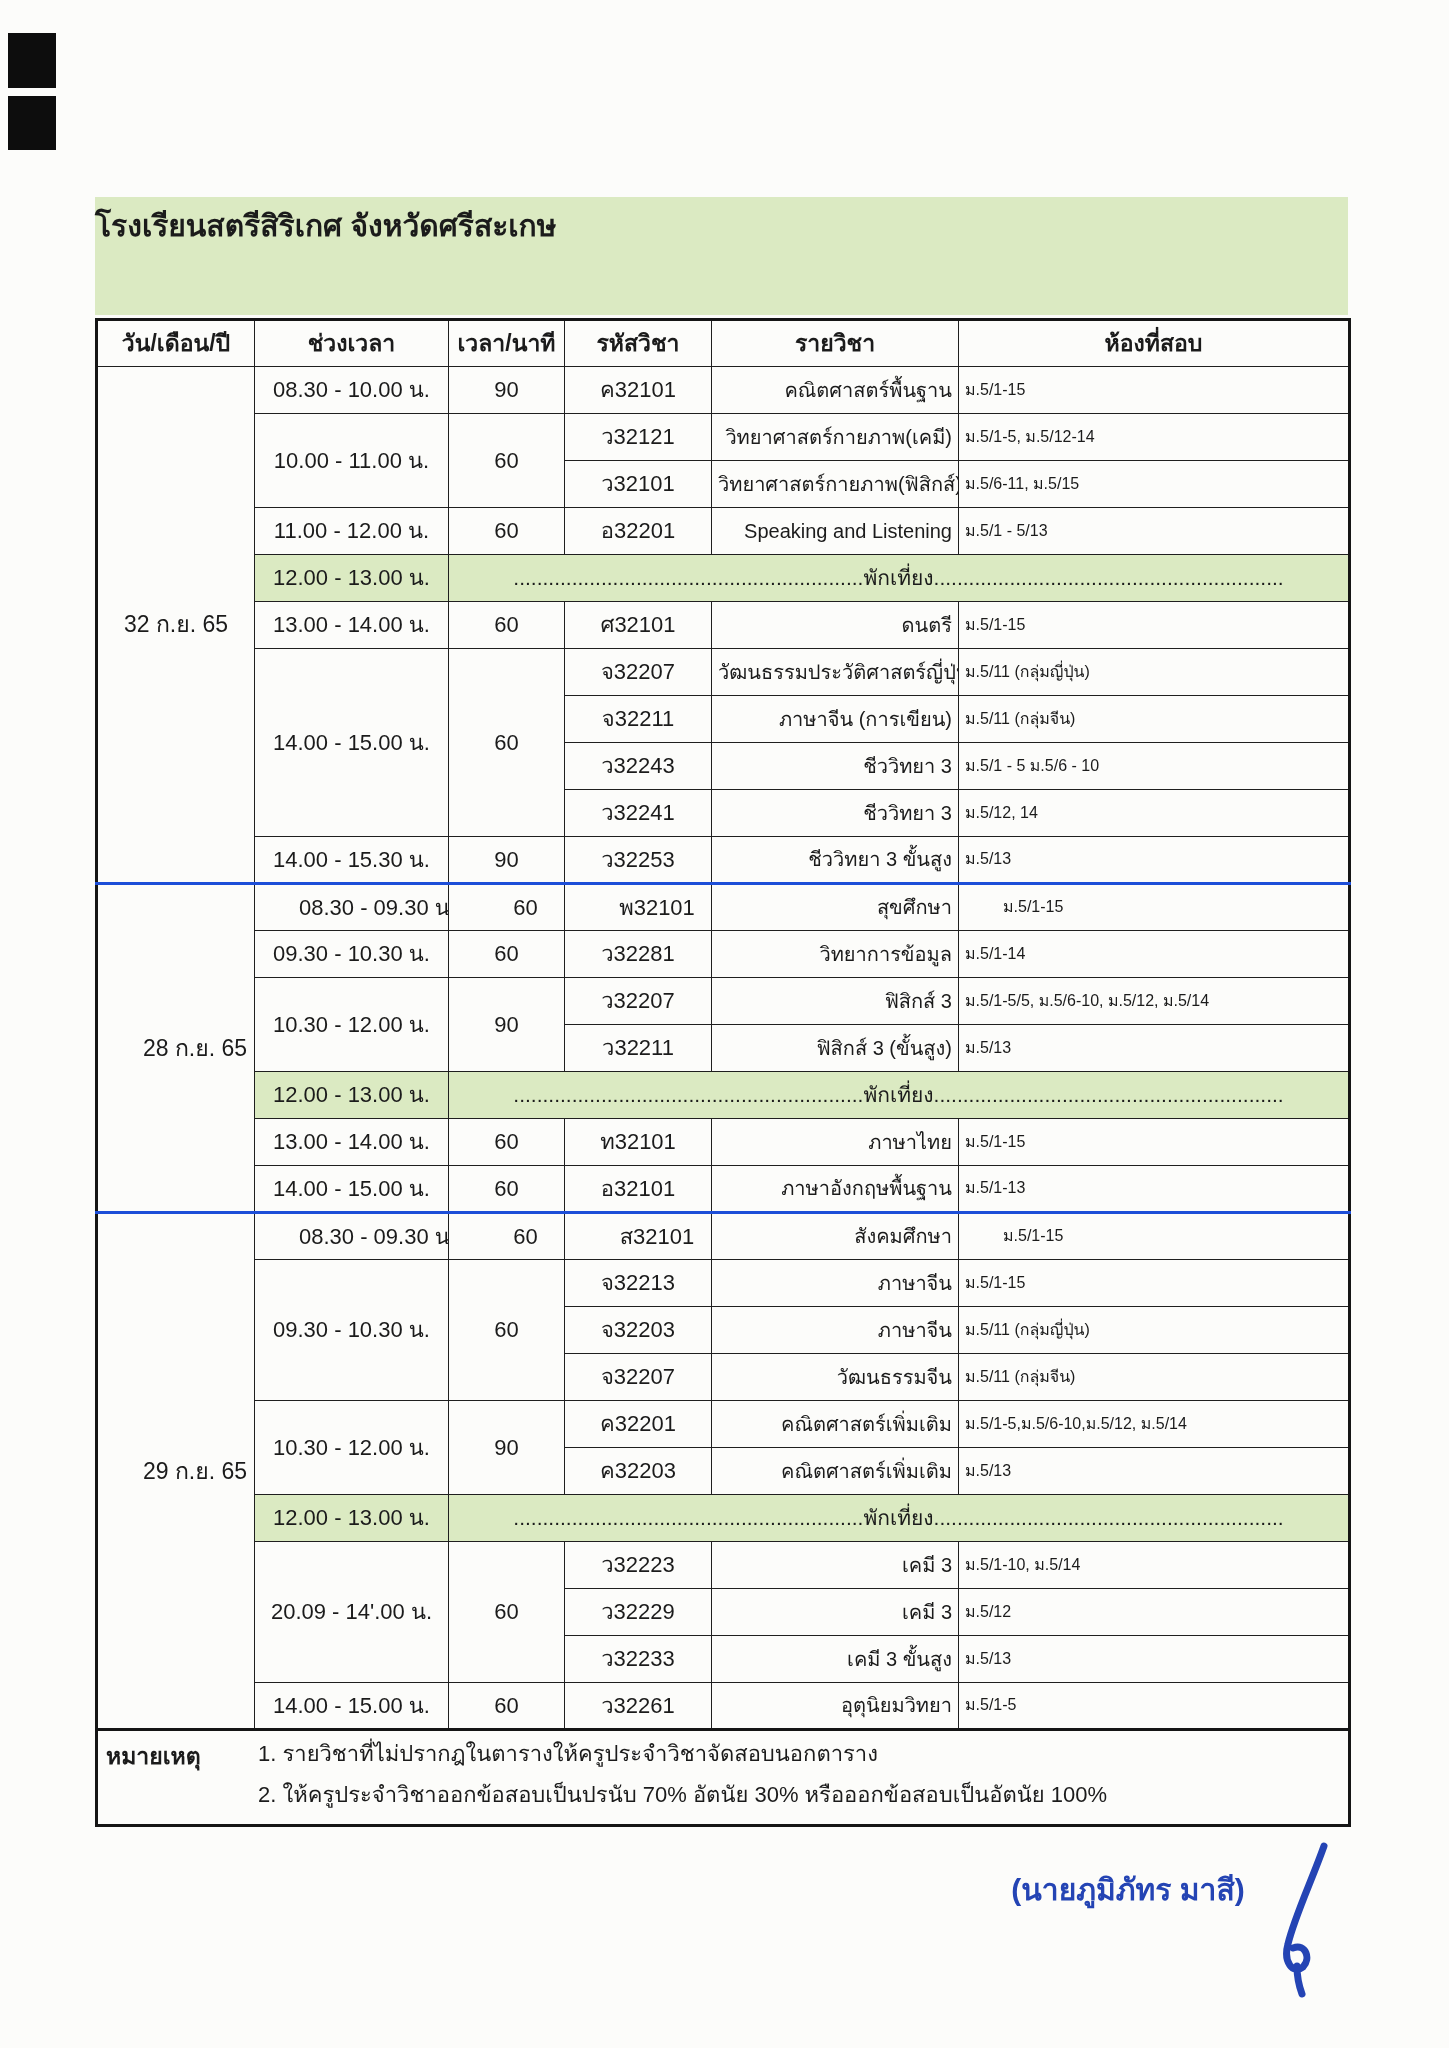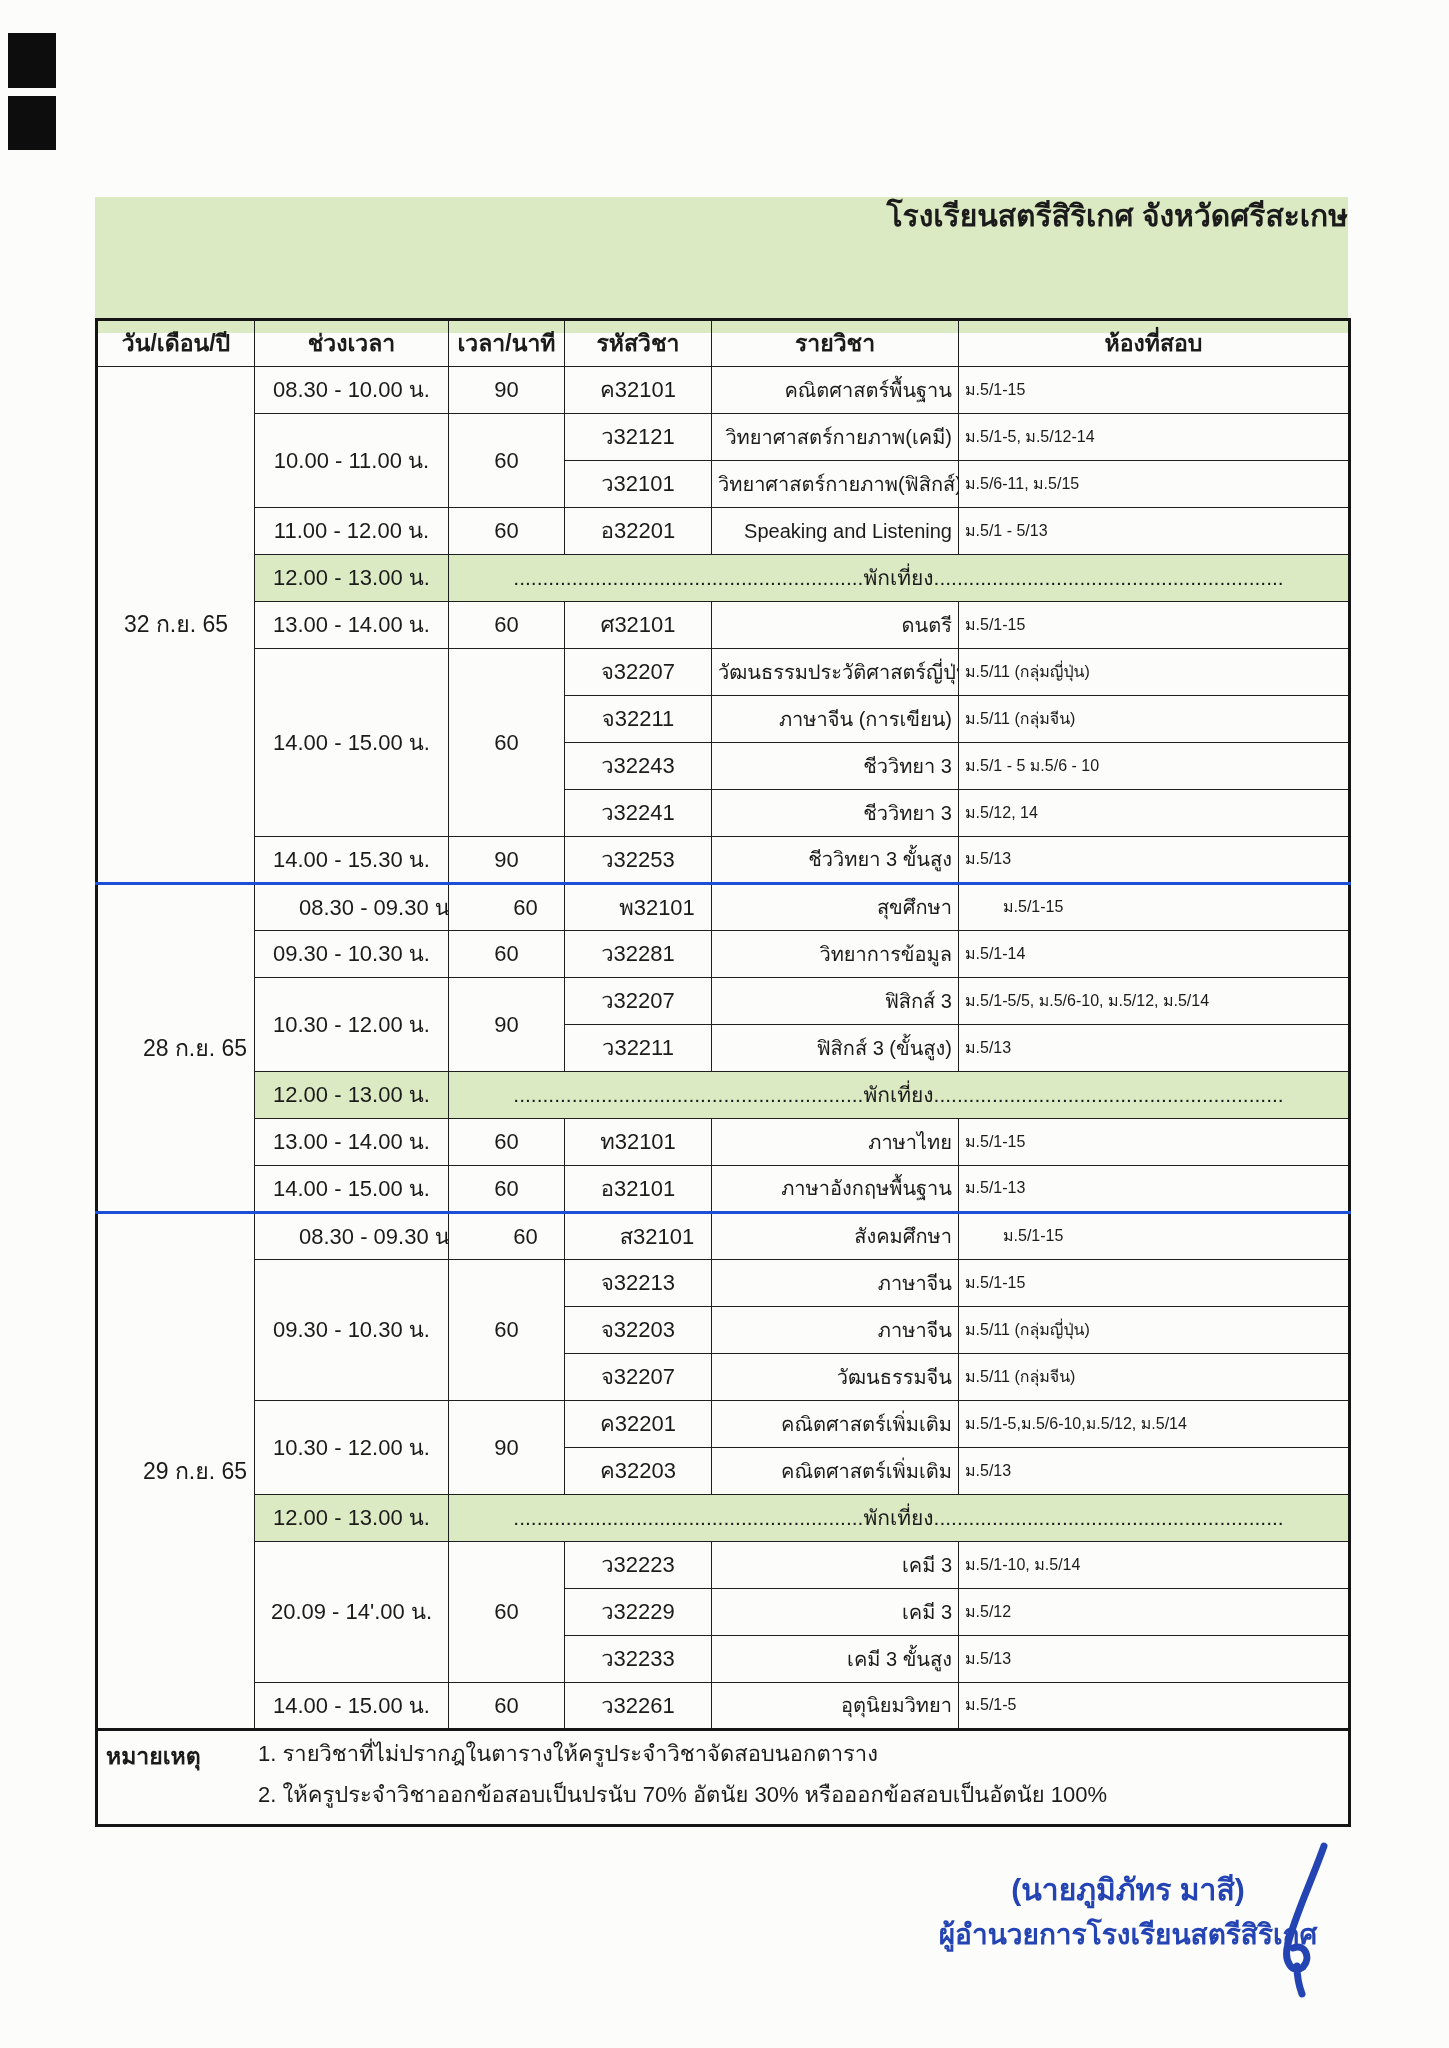--- a/index.html
+++ b/index.html
@@ -7,22 +7,22 @@
     width:1449px; height:2048px; position:relative;
     background:#fcfcfa; color:#1b1b1b;
     font-family:"Liberation Sans","DejaVu Sans",sans-serif;
     overflow:hidden;
   }
   .corner-mark { position:absolute; background:#0d0d0d; left:8px; width:48px; }
   .corner-mark.m1 { top:33px;  height:55px; }
   .corner-mark.m2 { top:96px;  height:54px; }
 
   .header-box {
-    position:absolute; left:95px; top:197px; width:1253px; height:136px;
-    background:#dbeac2; text-align:right; box-sizing:border-box; 
+    position:absolute; left:95px; top:197px; width:1253px; height:118px;
+    background:#dbeac2; text-align:left; box-sizing:border-box; padding-top:10px;
   }
   .header-box .l1 { font-size:30px; font-weight:bold; line-height:1.25; }
   .header-box .l2 { font-size:28px; font-weight:bold; line-height:1.25; margin-top:8px; }
 
   table.exam {
     position:absolute; left:95px; top:318px; width:1253px;
     border-collapse:collapse; table-layout:fixed;
     border:3px solid #151515;
   }
   .exam th, .exam td {
@@ -281,14 +281,13 @@
     </tr>
   </tbody>
 </table>
 
 <svg class="sig-flourish" viewBox="0 0 85 158">
   <path d="M62,6 C50,40 32,78 26,104 C21,122 31,135 41,127 C49,119 44,103 31,108 M35,126 C35,136 37,146 40,154" fill="none" stroke="#2444b4" stroke-width="7" stroke-linecap="round" stroke-linejoin="round"></path>
 </svg>
 
 <div class="signature">
   <div class="sig-name">(นายภูมิภัทร มาสี)</div>
-  <div class="sig-pos">ผู้อำนวยการโรงเรียนสตรีสิริเกศ</div>
 </div>
 
 </body></html>

